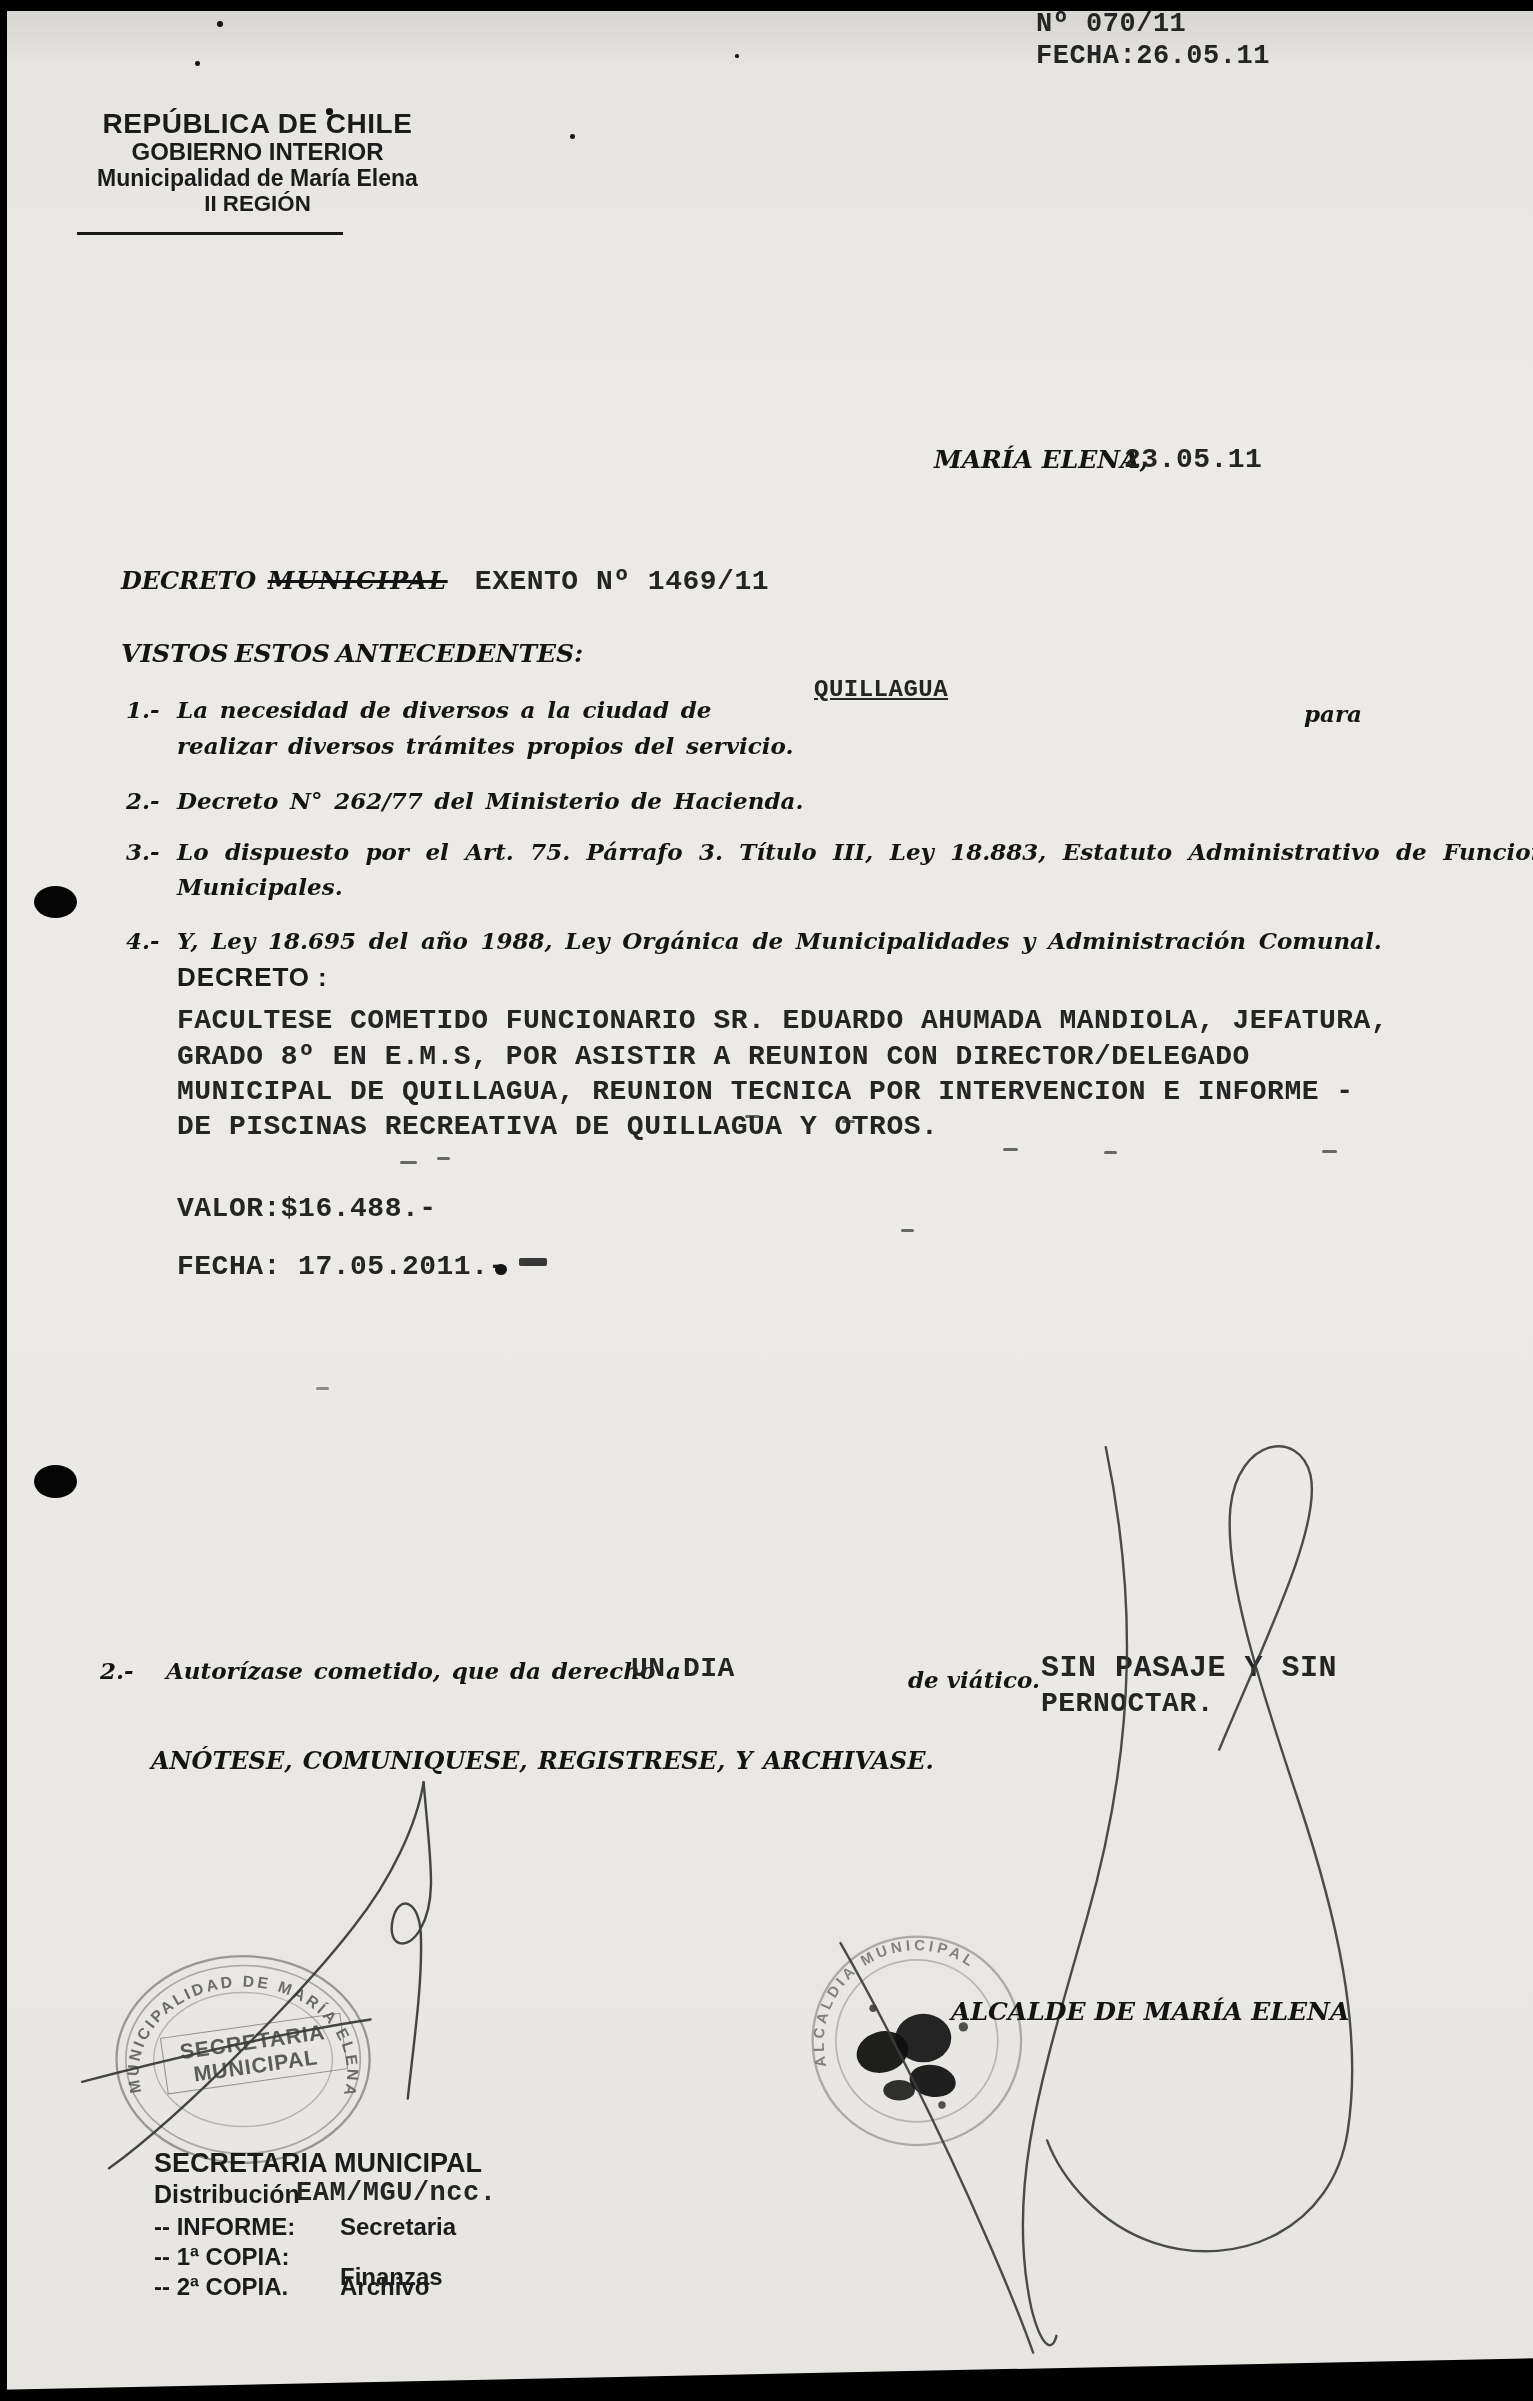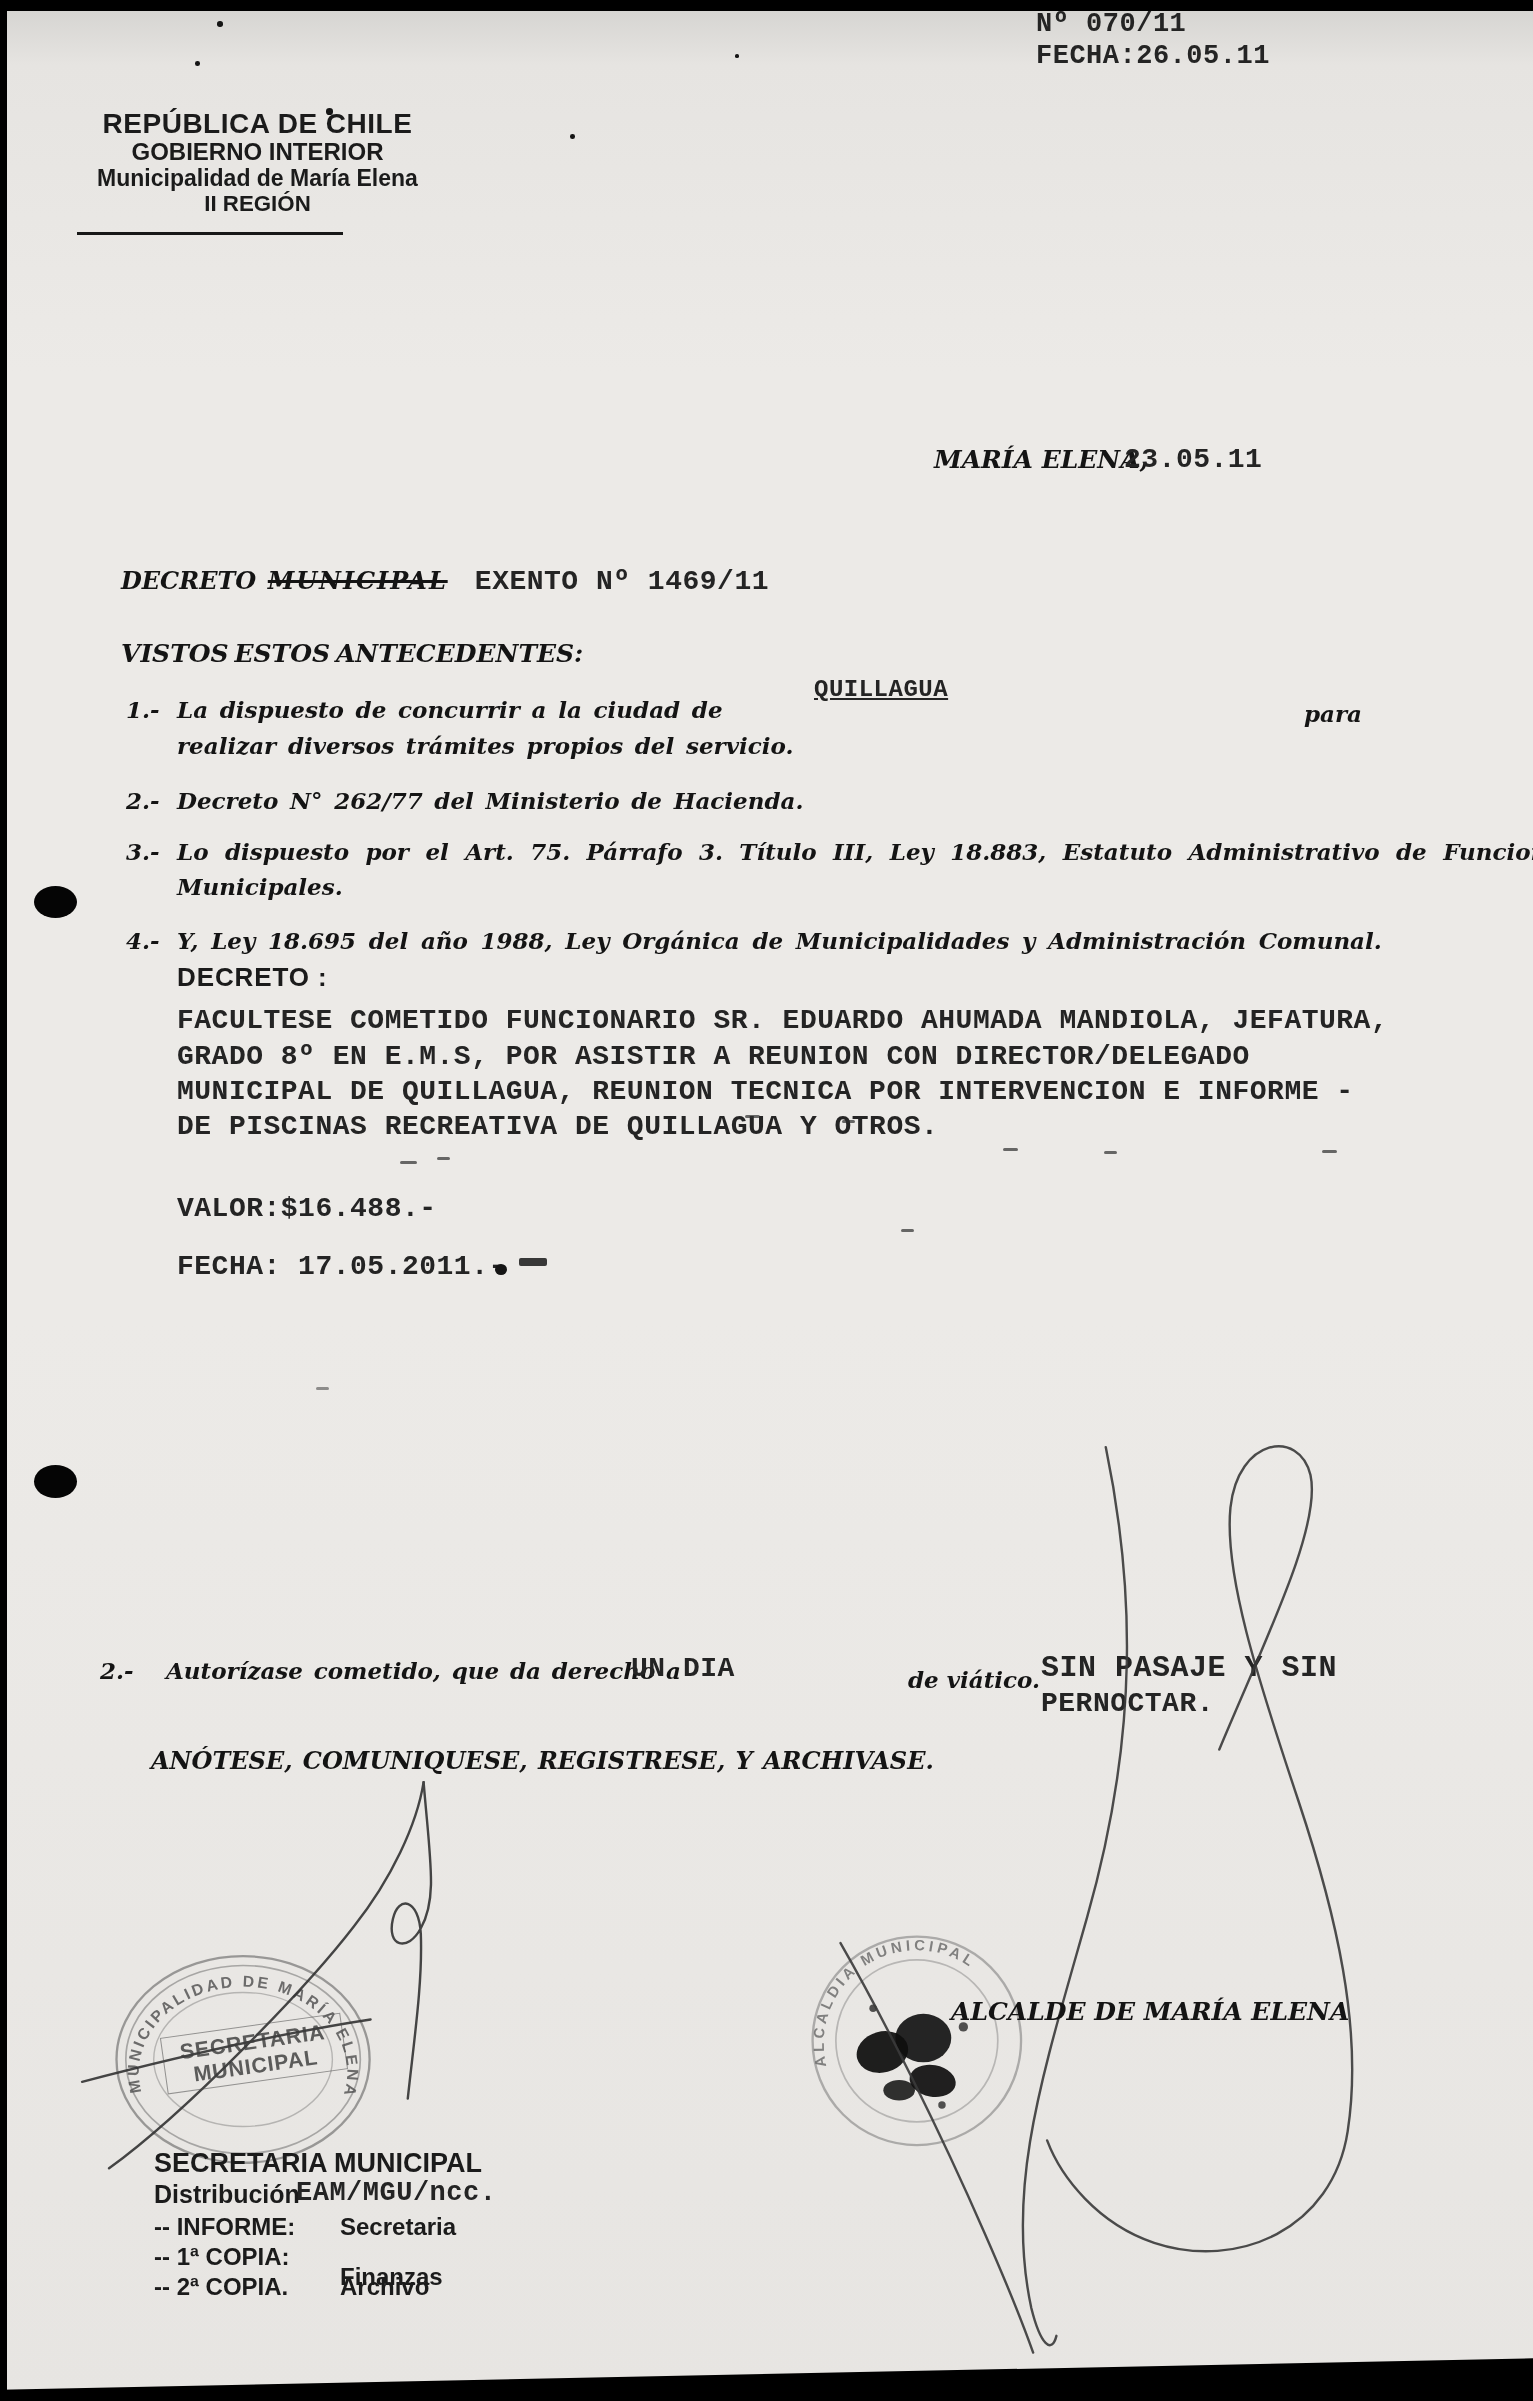--- a/index.html
+++ b/index.html
@@ -74,21 +74,21 @@
 
   <div class="abs" style="left:121px;top:566px;">
     <span class="ser" style="font-size:24px;">DECRETO</span>
     <span class="ser struck" style="font-size:24px;margin-left:7.4px;letter-spacing:1.9px;">MUNICIPAL</span>
     <span class="mono" style="font-size:28px;margin-left:23px;">EXENTO Nº 1469/11</span>
   </div>
 
   <div class="abs ser" style="left:121px;top:639px;font-size:25px;word-spacing:-2.8px;">VISTOS ESTOS ANTECEDENTES:</div>
 
   <div class="abs ser" style="left:126px;top:696px;font-size:23px;">1.-</div>
-  <div class="abs ser" style="left:177px;top:696px;font-size:23px;word-spacing:3.7px;">La dispuesto de concurrir a la ciudad de</div>
+  <div class="abs ser" style="left:177px;top:696px;font-size:23px;word-spacing:3.7px;">La necesidad de diversos a la ciudad de</div>
   <div class="abs mono" style="left:814px;top:676px;font-size:24px;text-decoration:underline;">QUILLAGUA</div>
   <div class="abs ser" style="left:1304px;top:700px;font-size:23px;">para</div>
   <div class="abs ser" style="left:177px;top:732px;font-size:23px;word-spacing:3.7px;">realizar diversos trámites propios del servicio.</div>
 
   <div class="abs ser" style="left:126px;top:787px;font-size:23px;">2.-</div>
   <div class="abs ser" style="left:177px;top:787px;font-size:23px;word-spacing:3.7px;">Decreto N° 262/77 del Ministerio de Hacienda.</div>
 
   <div class="abs ser" style="left:126px;top:838px;font-size:23px;">3.-</div>
   <div class="abs ser" style="left:177px;top:838px;font-size:23px;word-spacing:8.4px;">Lo dispuesto por el Art. 75. Párrafo 3. Título III, Ley 18.883, Estatuto Administrativo de Funcionarios</div>
   <div class="abs ser" style="left:177px;top:873px;font-size:23px;">Municipales.</div>

